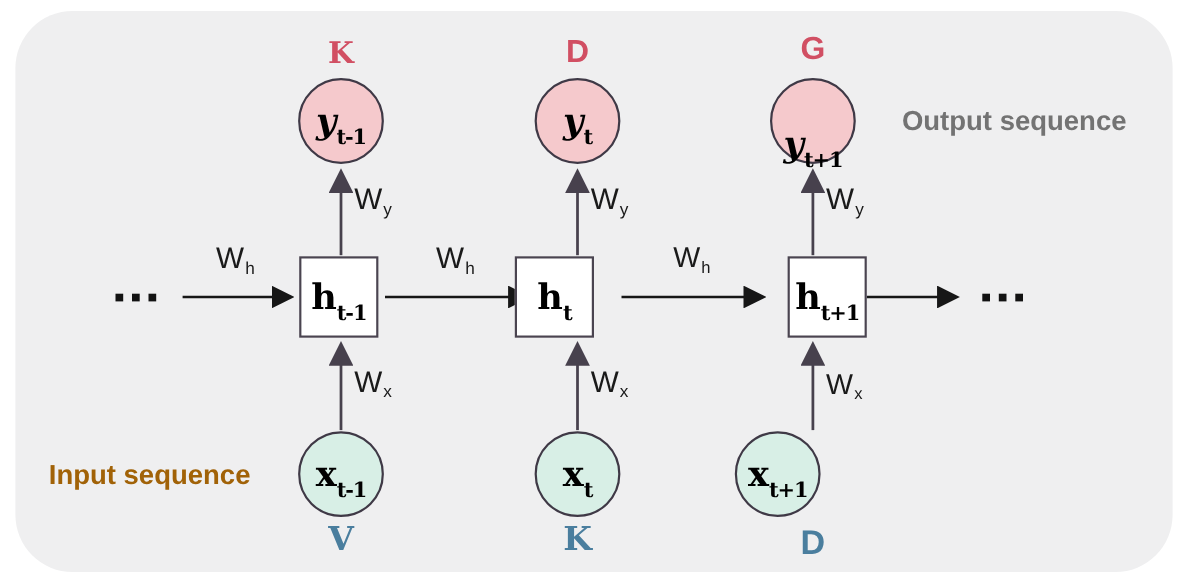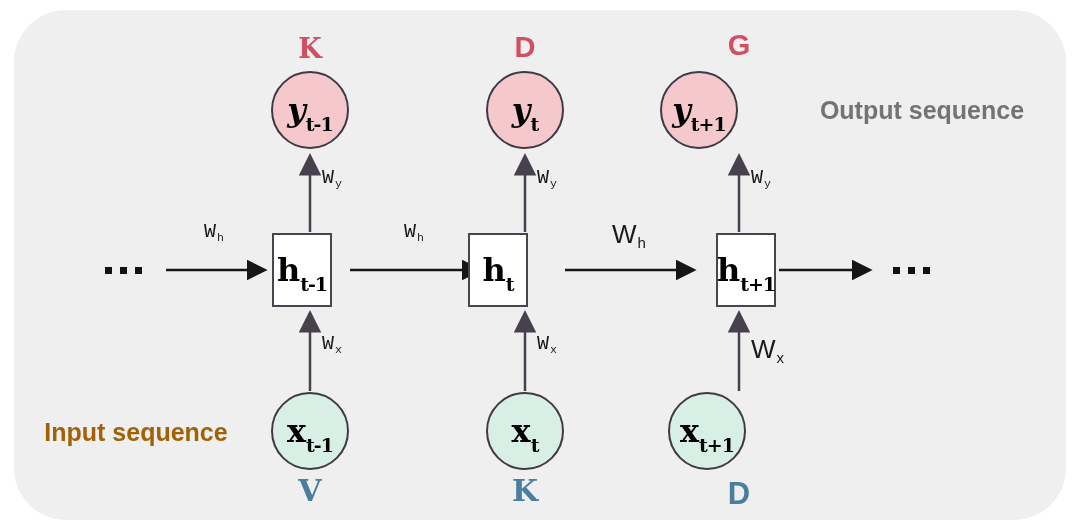--- a/index.html
+++ b/index.html
@@ -7,38 +7,38 @@
          font-family:"Liberation Sans",sans-serif;}
   .panel{position:absolute;left:14px;top:10px;width:1052px;height:510px;
          background:#efeff0;border-radius:52px;}
   .arrows{position:absolute;left:0;top:0;width:1080px;height:531px;pointer-events:none;}
 
   .circle{position:absolute;width:78px;height:78px;border-radius:50%;
           border:2.5px solid #3f3946;display:flex;align-items:center;justify-content:center;
           box-sizing:border-box;}
   .circle.output{background:#f5c9cc;top:71px;}
   .circle.input{background:#d8efe6;top:392px;}
-  .box{position:absolute;width:60px;height:74px;background:#ffffff;border:2.5px solid #4a4450;
+  .box{position:absolute;width:72px;height:74px;background:#ffffff;border:2.5px solid #4a4450;
        top:233px;display:flex;align-items:center;justify-content:center;box-sizing:border-box;}
 
   .nlabel{font-family:"DejaVu Serif",serif;font-weight:700;font-size:32px;color:#000000;
           line-height:1;white-space:nowrap;}
   .nlabel .sub{font-size:19px;position:relative;top:10px;letter-spacing:-1px;}
   .circle.output .base{font-style:italic;}
 
   .letter{position:absolute;transform:translateX(-50%);font-weight:700;line-height:1;}
   .letter.top{color:#d14f63;}
   .letter.bottom{color:#4a7e9e;}
   .letter.slab{font-family:"DejaVu Serif",serif;font-size:27px;}
   .letter.sans{font-family:"Liberation Sans",sans-serif;font-size:29px;}
   .letter.bottom.slab{font-size:30px;}
   .letter.bottom.sans{font-size:31px;}
 
   .wlabel{position:absolute;color:#1a1a1a;line-height:1;white-space:nowrap;}
-  .wlabel.serif{font-family:Liberation Mono, monospace;font-size:20px;}
+  .wlabel.serif{font-family:Liberation Sans, sans-serif;font-size:27px;}
   .wlabel.sans{font-family:"Liberation Sans",sans-serif;font-size:26px;}
   .wlabel .sub{font-size:0.58em;position:relative;top:0.34em;margin-left:1px;}
   .wlabel.centered{transform:translateX(-50%);}
 
   .seq-label{position:absolute;transform:translateX(-50%);font-weight:700;font-size:25px;
              line-height:1;white-space:nowrap;}
   .seq-label.output{color:#737373;}
   .seq-label.input{color:#a16207;}
 
   .ellipsis{position:absolute;display:flex;gap:8px;}
@@ -110,21 +110,21 @@
   <div class="box" style="left:468px;">
     <span class="nlabel"><span class="base">h</span><span class="sub">t</span></span>
   </div>
   <div class="wlabel serif" style="left:537px;top:334px;"><span>W</span><span class="sub">x</span></div>
   <div class="circle input" style="left:486px;">
     <span class="nlabel"><span class="base">x</span><span class="sub">t</span></span>
   </div>
   <div class="letter bottom slab" style="left:525px;top:476px;">K</div>
 
   <div class="letter top sans" style="left:739px;top:31px;">G</div>
-  <div class="circle output" style="left:660px;">
+  <div class="circle output" style="left:700px;align-items:flex-end;">
     <span class="nlabel"><span class="base">y</span><span class="sub">t+1</span></span>
   </div>
   <div class="wlabel serif" style="left:751px;top:168px;"><span>W</span><span class="sub">y</span></div>
   <div class="box" style="left:716px;">
     <span class="nlabel"><span class="base">h</span><span class="sub">t+1</span></span>
   </div>
   <div class="wlabel sans" style="left:751px;top:336px;"><span>W</span><span class="sub">x</span></div>
   <div class="circle input" style="left:668px;">
     <span class="nlabel"><span class="base">x</span><span class="sub">t+1</span></span>
   </div>

